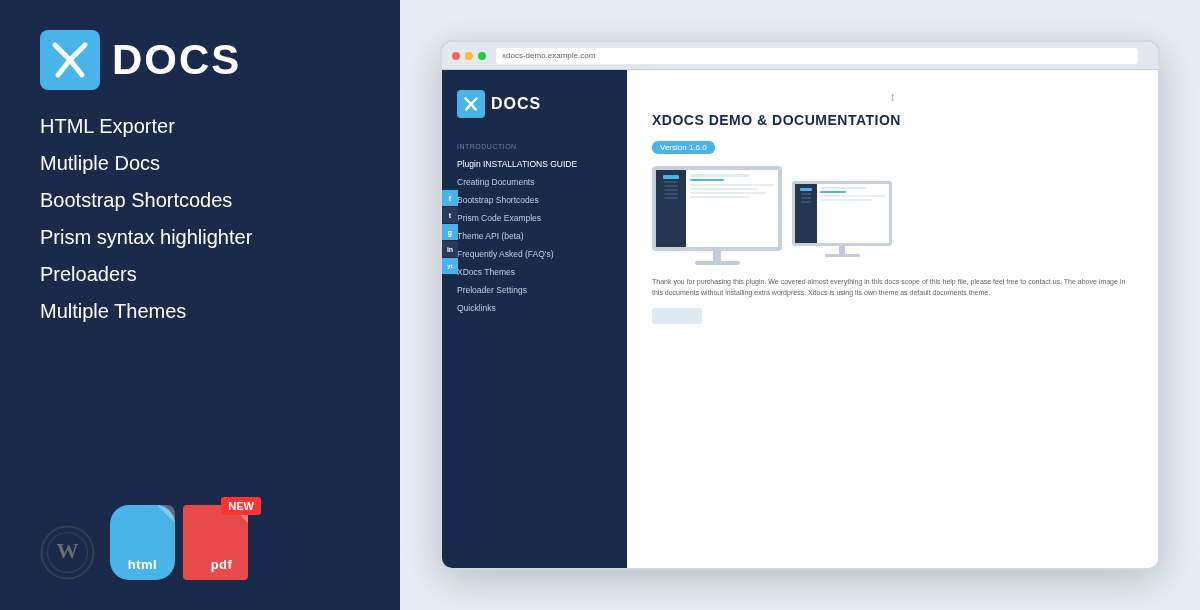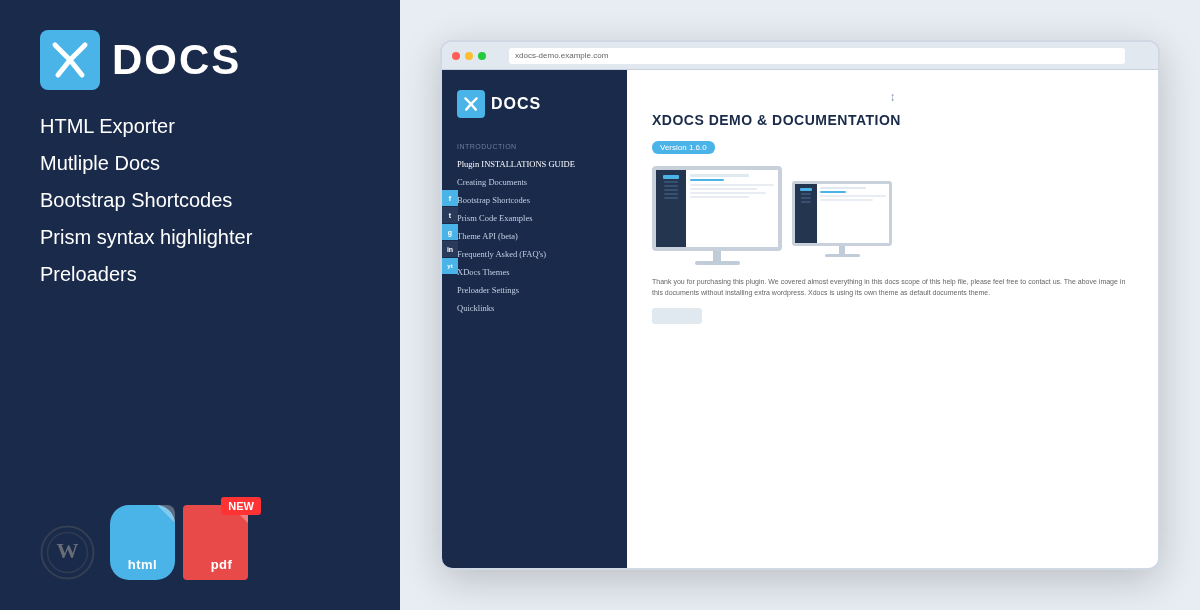--- a/index.html
+++ b/index.html
@@ -188,21 +188,21 @@
       height: 8px;
       border-radius: 50%;
     }
 
     .dot-red { background: #ff5f56; }
     .dot-yellow { background: #ffbd2e; }
     .dot-green { background: #27c93f; }
 
     .browser-url {
       flex: 1;
-      margin: 0 23px;
+      margin: 0 10px;
       background: white;
       height: 16px;
       border-radius: 3px;
       font-size: 9px;
       display: flex;
       align-items: center;
       padding: 0 6px;
       color: #666;
       font-size: 8px;
     }
@@ -258,21 +258,20 @@
       letter-spacing: 0.5px;
       margin-bottom: 5px;
     }
 
     .demo-nav-item {
       color: #c0cfe4;
       font-size: 8.5px;
       padding: 4px 0;
       display: flex;
       align-items: center;
-      font-family: Liberation Serif, serif;
     }
 
     .demo-nav-item.active {
       color: #ffffff;
     }
 
     
     .demo-main {
       flex: 1;
       background: white;
@@ -350,20 +349,21 @@
     <span class="logo-text">DOCS</span>
   </div>
 
 
   <ul class="feature-list">
     <li class="feature-item">HTML Exporter</li>
     <li class="feature-item">Mutliple Docs</li>
     <li class="feature-item">Bootstrap Shortcodes</li>
     <li class="feature-item">Prism syntax highlighter</li>
     <li class="feature-item">Preloaders</li>
+    <li class="feature-item">Multiple Themes</li>
   </ul>
 
   <div class="bottom-area">
 
     <div class="wp-logo">
       <svg viewBox="0 0 55 55" fill="none" xmlns="http://www.w3.org/2000/svg">
         <circle cx="27.5" cy="27.5" r="26" stroke="#666" stroke-width="2" fill="none" opacity="0.5"></circle>
         <circle cx="27.5" cy="27.5" r="20" stroke="#666" stroke-width="1.5" fill="none" opacity="0.4"></circle>
         <text x="27.5" y="33" text-anchor="middle" fill="#888" font-size="22" font-weight="700" font-family="serif">W</text>
       </svg>

